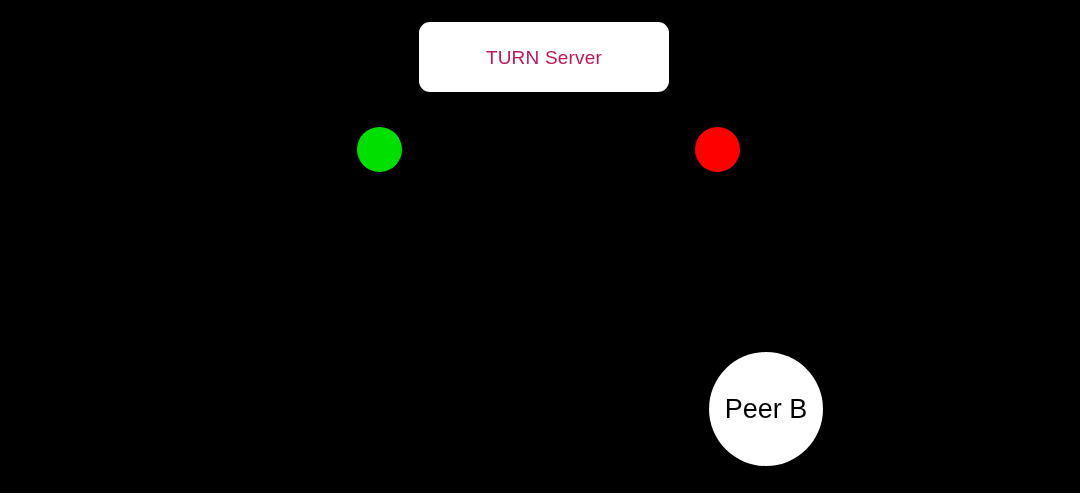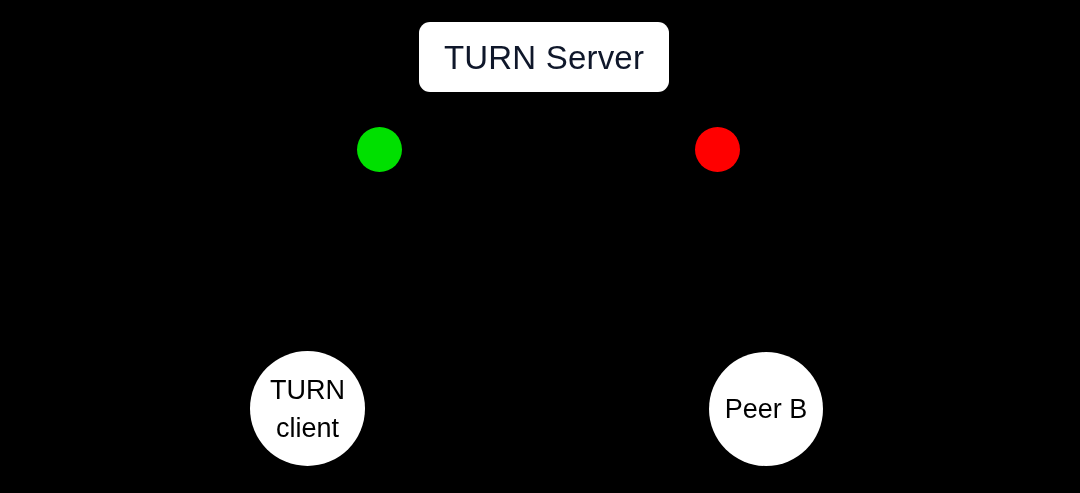--- a/index.html
+++ b/index.html
@@ -27,23 +27,23 @@
     width: 250px;
     height: 70px;
     background: #ffffff;
     border-radius: 11px;
     display: flex;
     align-items: center;
     justify-content: center;
     box-sizing: border-box;
   }
   .node-box-label {
-    color: #0f172a;
+    color: #be185d;
     font-family: "Liberation Sans", sans-serif;
-    font-size: 33px;
+    font-size: 19px;
     font-weight: 400;
     line-height: 1;
     letter-spacing: 0.2px;
     white-space: nowrap;
   }
 
   
   .status-dot {
     position: absolute;
     width: 45px;
@@ -98,22 +98,18 @@
 <div id="canvas" style="background: rgb(0, 0, 0);">
 
   <div class="node-box" id="box-turn-server">
     <span class="node-box-label">TURN Server</span>
   </div>
 
   <div class="status-dot" id="dot-green" style="background: rgb(0, 224, 0);"></div>
 
   <div class="status-dot" id="dot-red" style="background: rgb(255, 0, 0);"></div>
 
-  <div class="node-circle" id="circle-turn-client">
-    <span class="node-circle-line">TURN</span>
-    <span class="node-circle-line">client</span>
-  </div>
 
   <div class="node-circle" id="circle-peer-b">
     <span class="node-circle-line">Peer B</span>
   </div>
 
 </div>
 
 </body></html>

